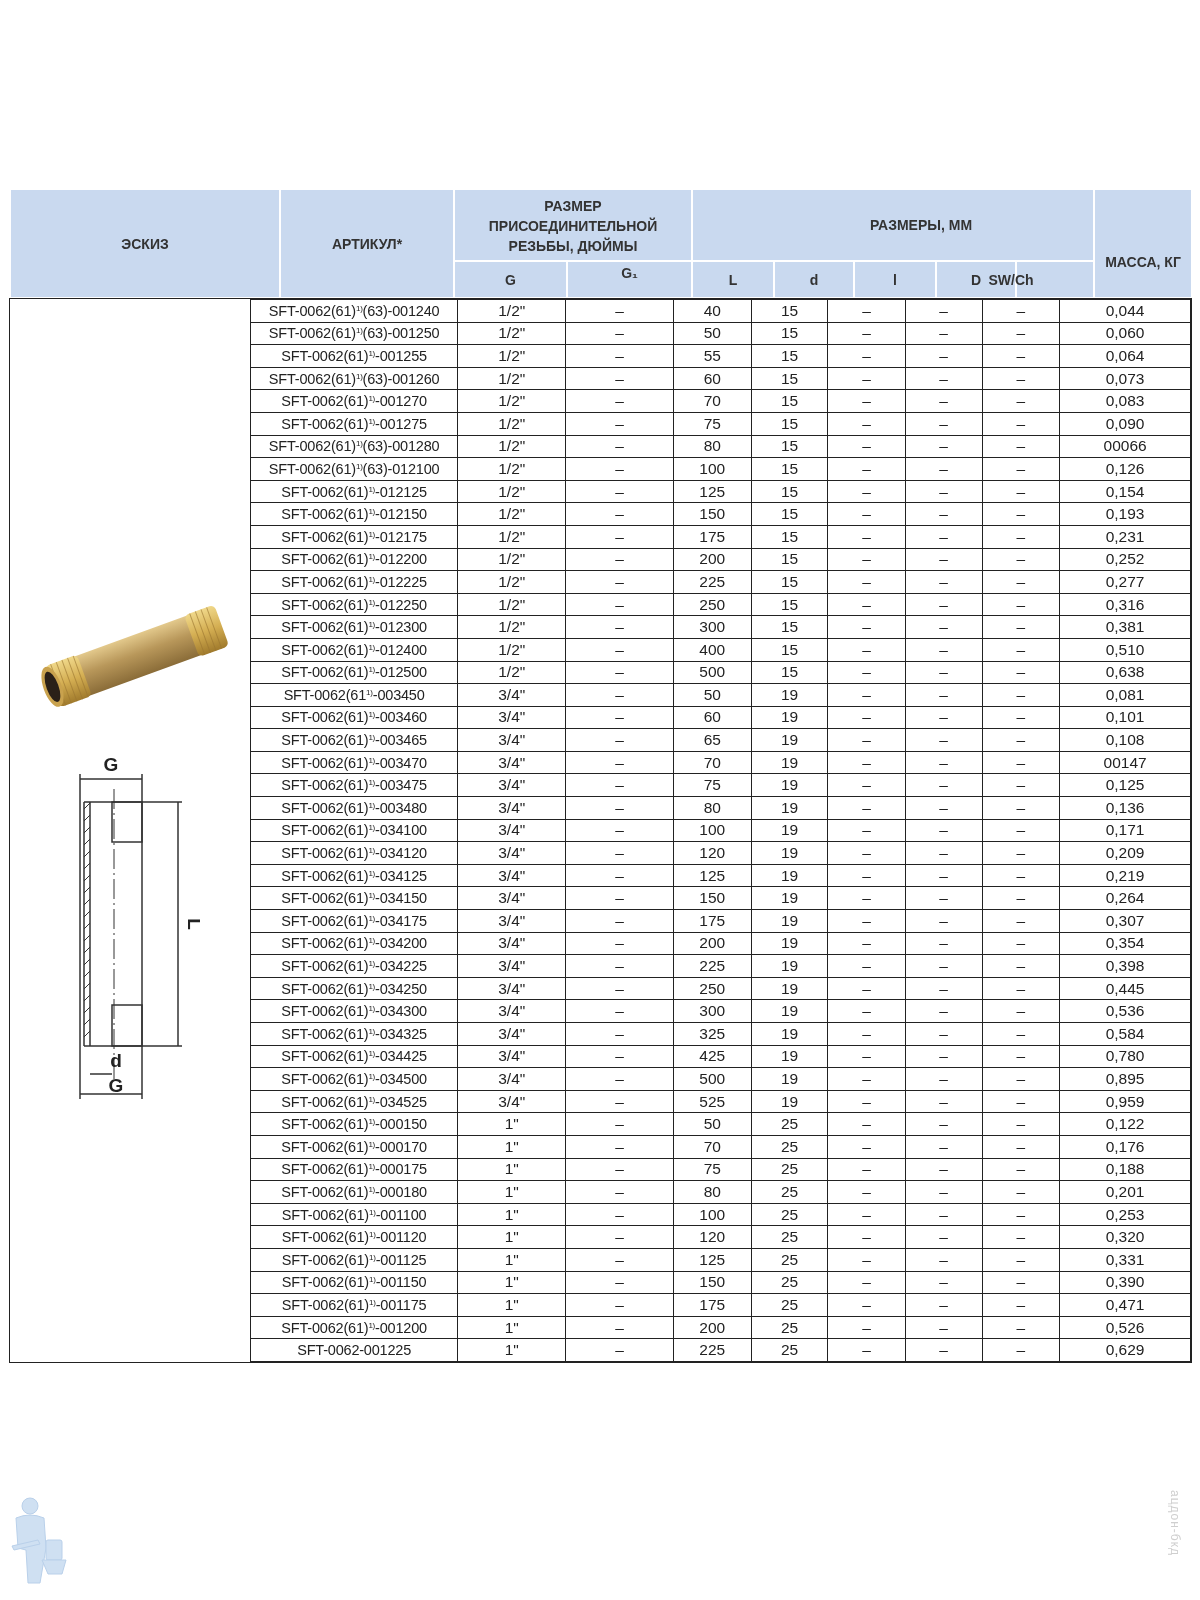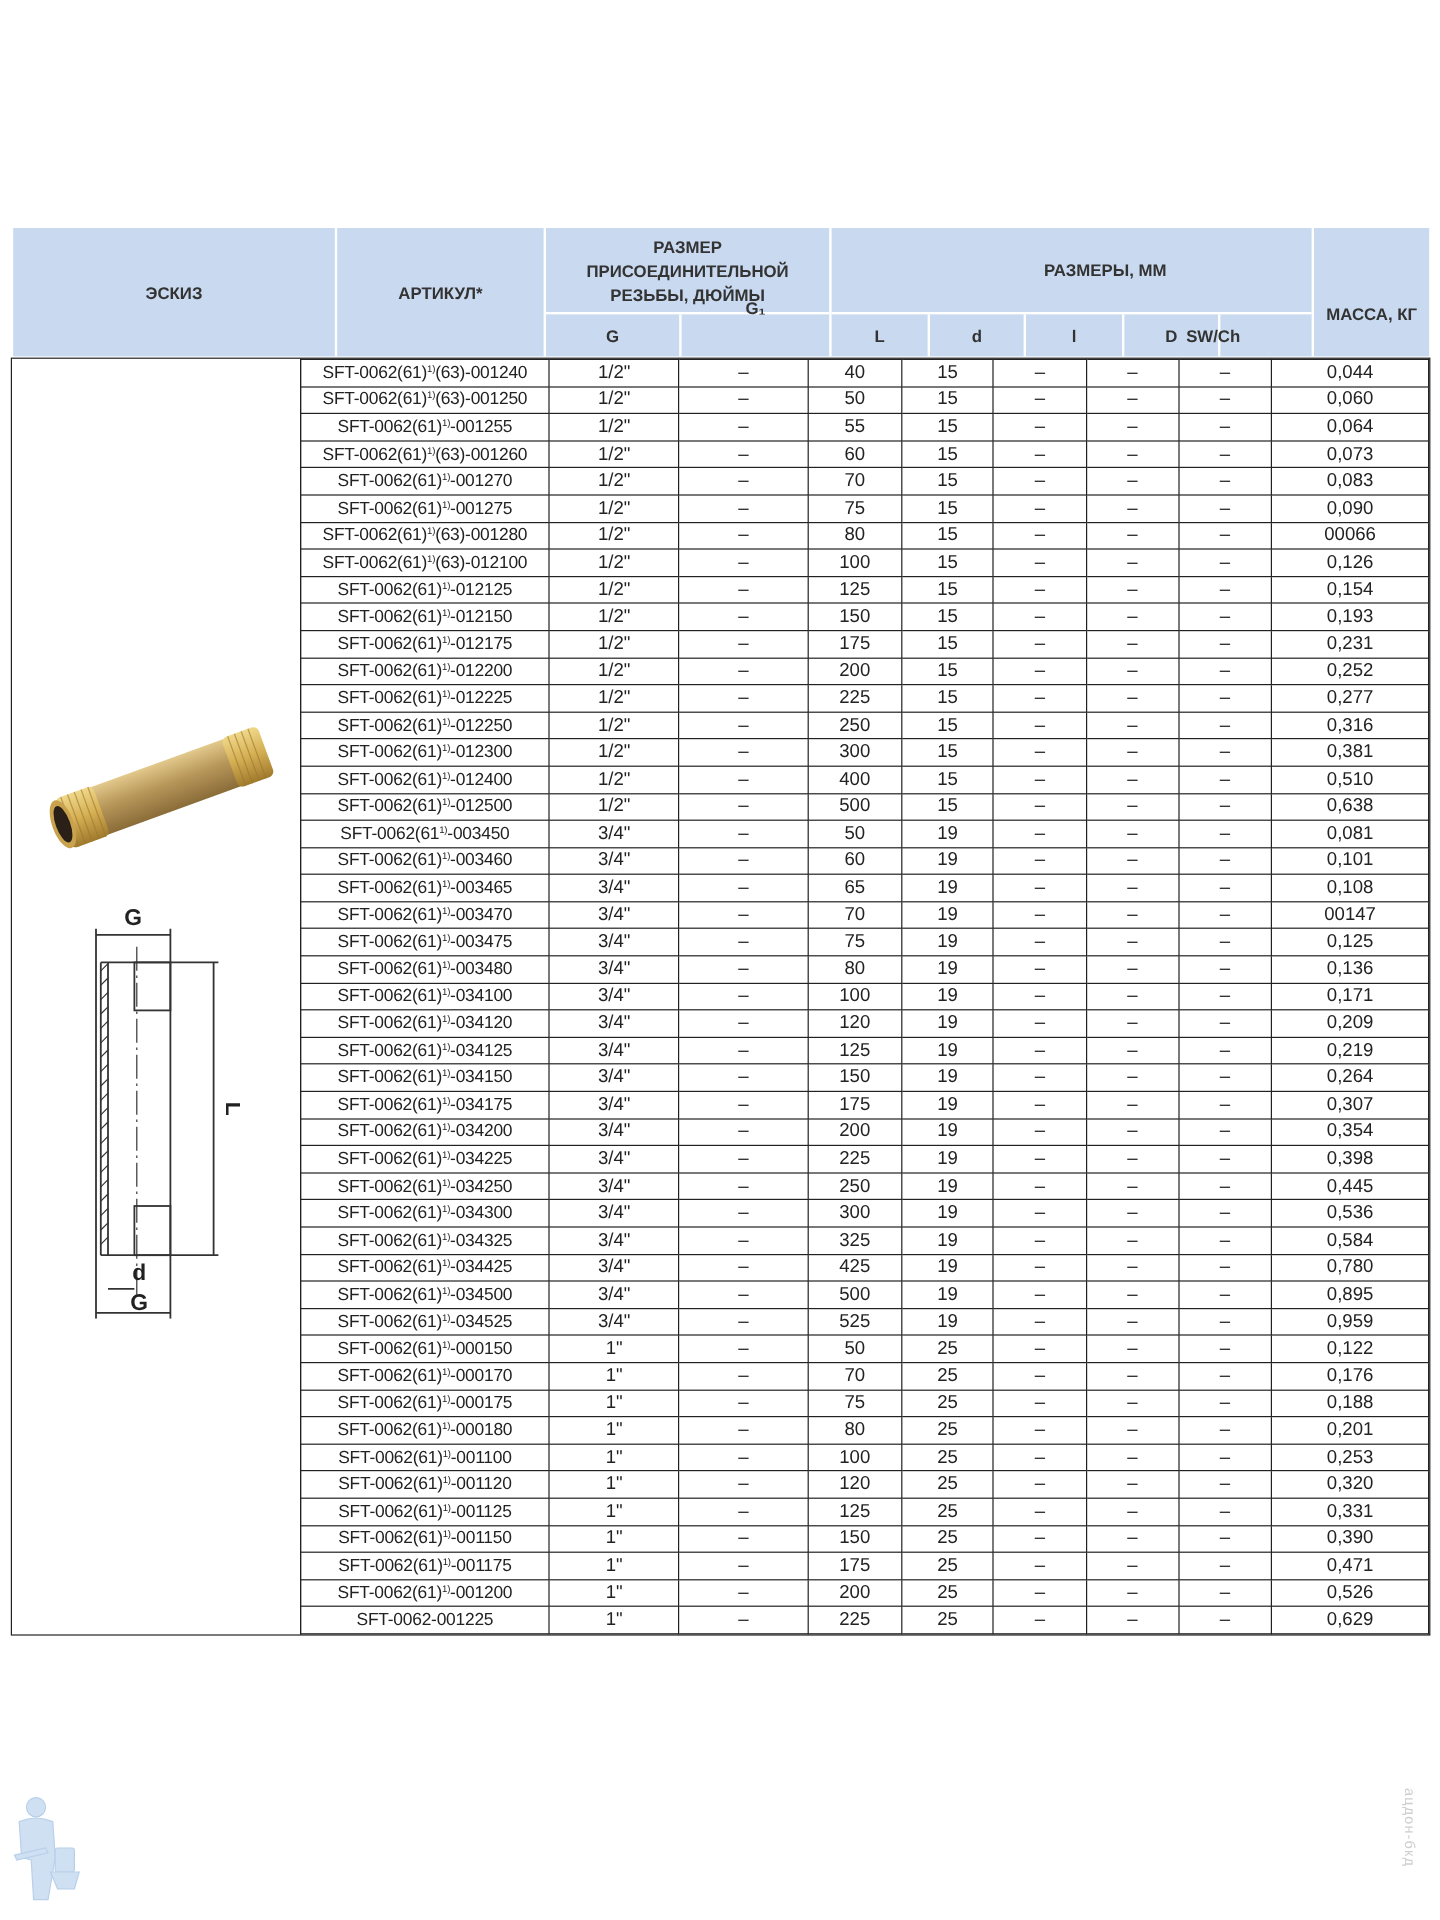--- a/index.html
+++ b/index.html
@@ -25,21 +25,21 @@
 
 <div id="hdr">
   <div class="hcell" style="left:0;top:0;width:268px;height:107px;">ЭСКИЗ</div>
   <div class="hsep" style="left:268px;top:0;width:2px;height:107px;"></div>
   <div class="hcell" style="left:270px;top:0;width:172px;height:107px;">АРТИКУЛ*</div>
   <div class="hsep" style="left:442px;top:0;width:2px;height:107px;"></div>
   <div class="hcell" style="left:444px;top:2px;width:236px;height:68px;padding:0 10px;box-sizing:border-box;">РАЗМЕР ПРИСОЕДИНИТЕЛЬНОЙ РЕЗЬБЫ, ДЮЙМЫ</div>
   <div class="hsep" style="left:444px;top:70px;width:236px;height:2px;"></div>
   <div class="hcell" style="left:444px;top:72px;width:111px;height:35px;">G</div>
   <div class="hsep" style="left:555px;top:72px;width:2px;height:35px;"></div>
-  <div class="hcell" style="left:557px;top:56px;width:123px;height:22px;">G₁</div>
+  <div class="hcell" style="left:557px;top:72px;width:123px;height:22px;">G₁</div>
   <div class="hsep" style="left:680px;top:0;width:2px;height:107px;"></div>
   <div class="hcell" style="left:682px;top:0;width:400px;height:70px;margin-left:28px;">РАЗМЕРЫ, ММ</div>
   <div class="hsep" style="left:682px;top:70px;width:400px;height:2px;"></div>
   <div class="hcell" style="left:682px;top:72px;width:80px;height:35px;">L</div>
   <div class="hsep" style="left:762px;top:72px;width:2px;height:35px;"></div>
   <div class="hcell" style="left:764px;top:72px;width:78px;height:35px;">d</div>
   <div class="hsep" style="left:842px;top:72px;width:2px;height:35px;"></div>
   <div class="hcell" style="left:844px;top:72px;width:80px;height:35px;">l</div>
   <div class="hsep" style="left:924px;top:72px;width:2px;height:35px;"></div>
   <div class="hcell" style="left:926px;top:72px;width:78px;height:35px;">D</div>

